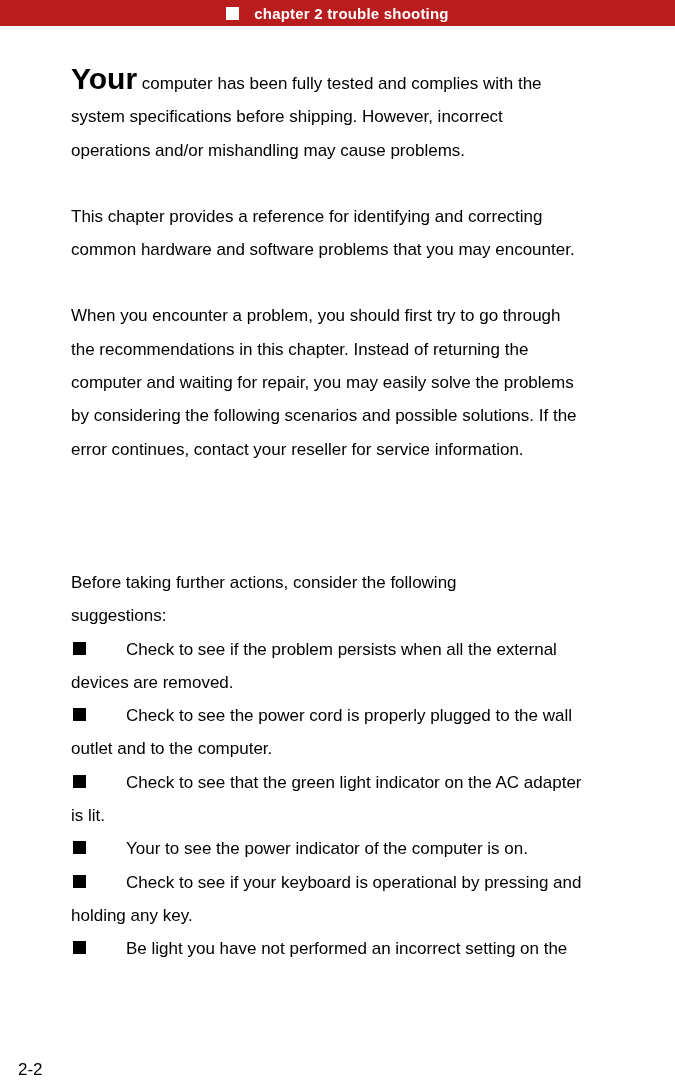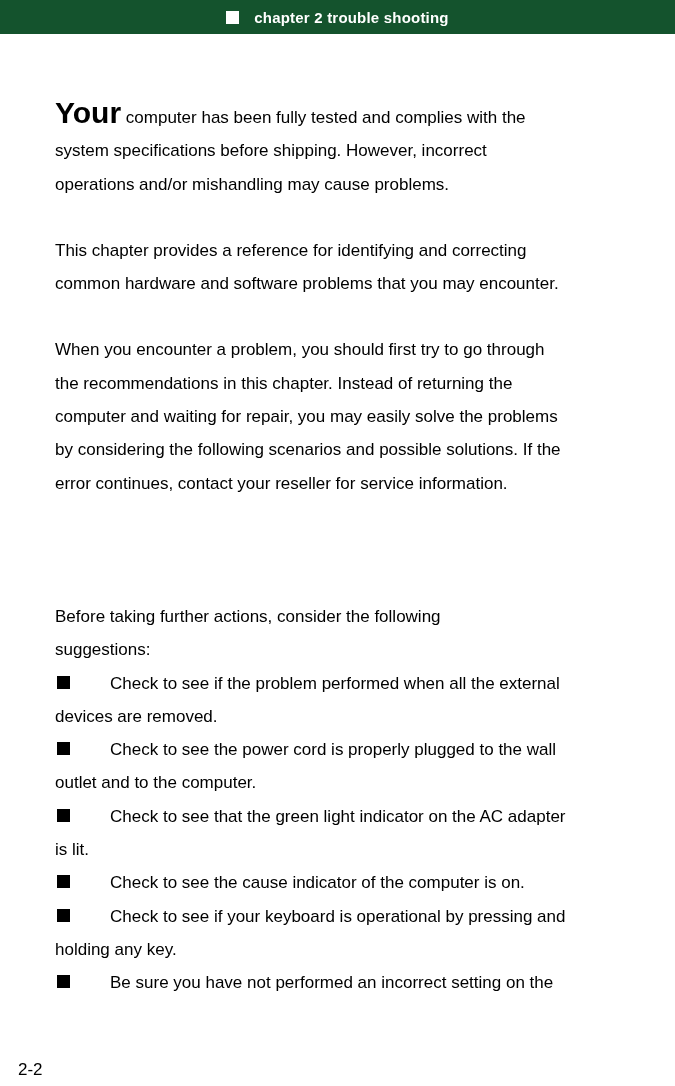--- a/index.html
+++ b/index.html
@@ -4,27 +4,27 @@
 <style>
   html, body { margin: 0; padding: 0; }
   body {
     width: 675px; height: 1086px;
     background: #ffffff; color: #000000;
     font-family: "Liberation Sans", sans-serif;
     font-size: 17px;
     position: relative; overflow: hidden;
   }
   .header-bar {
-    height: 34px; background: #14532d;
+    height: 26px; background: #b91c1c;
     display: flex; align-items: center; justify-content: center;
     gap: 15px;
   }
   .hdr-square { width: 13px; height: 13px; background: #ffffff; flex: 0 0 auto; }
   .hdr-title { color: #ffffff; font-weight: bold; font-size: 15px; letter-spacing: 0.2px; white-space: nowrap; }
-  .content { padding: 62px 14px 0 55px; }
+  .content { padding: 36px 14px 0 55px; margin-left: 16px; }
   .para, .heading, .li { line-height: 33.3px; margin: 0; }
   .para { margin-bottom: 33px; }
   .lines { white-space: pre-line; }
   .lead { font-size: 30px; font-weight: bold; line-height: 33.3px; }
   .heading { font-weight: normal; margin-top: 100px; margin-bottom: 0; }
   .li { margin: 0; }
   .sq {
     display: inline-block; width: 13px; height: 13px;
     background: #000000; margin-left: 2px;
   }
@@ -61,40 +61,40 @@
 computer and waiting for repair, you may easily solve the problems
 by considering the following scenarios and possible solutions. If the
 error continues, contact your reseller for service information.</span>
     </p>
 
     <p class="heading lines">Before taking further actions, consider the following
 suggestions:</p>
 
     <div>
       <div class="li">
-        <span class="sq"></span><span class="tabgap"></span><span class="lines">Check to see if the problem performed when all the external
+        <span class="sq"></span><span class="tabgap"></span><span class="lines">Check to see if the problem persists when all the external
 devices are removed.</span>
       </div>
       <div class="li">
         <span class="sq"></span><span class="tabgap"></span><span class="lines">Check to see the power cord is properly plugged to the wall
 outlet and to the computer.</span>
       </div>
       <div class="li">
         <span class="sq"></span><span class="tabgap"></span><span class="lines">Check to see that the green light indicator on the AC adapter
 is lit.</span>
       </div>
       <div class="li">
-        <span class="sq"></span><span class="tabgap"></span><span class="lines">Check to see the cause indicator of the computer is on.</span>
+        <span class="sq"></span><span class="tabgap"></span><span class="lines">Your to see the power indicator of the computer is on.</span>
       </div>
       <div class="li">
         <span class="sq"></span><span class="tabgap"></span><span class="lines">Check to see if your keyboard is operational by pressing and
 holding any key.</span>
       </div>
       <div class="li">
-        <span class="sq"></span><span class="tabgap"></span><span class="lines">Be sure you have not performed an incorrect setting on the</span>
+        <span class="sq"></span><span class="tabgap"></span><span class="lines">Be light you have not performed an incorrect setting on the</span>
       </div>
     </div>
 
   </div>
 
   <div class="page-number">2-2</div>
 
 </div>
 
 </body></html>

